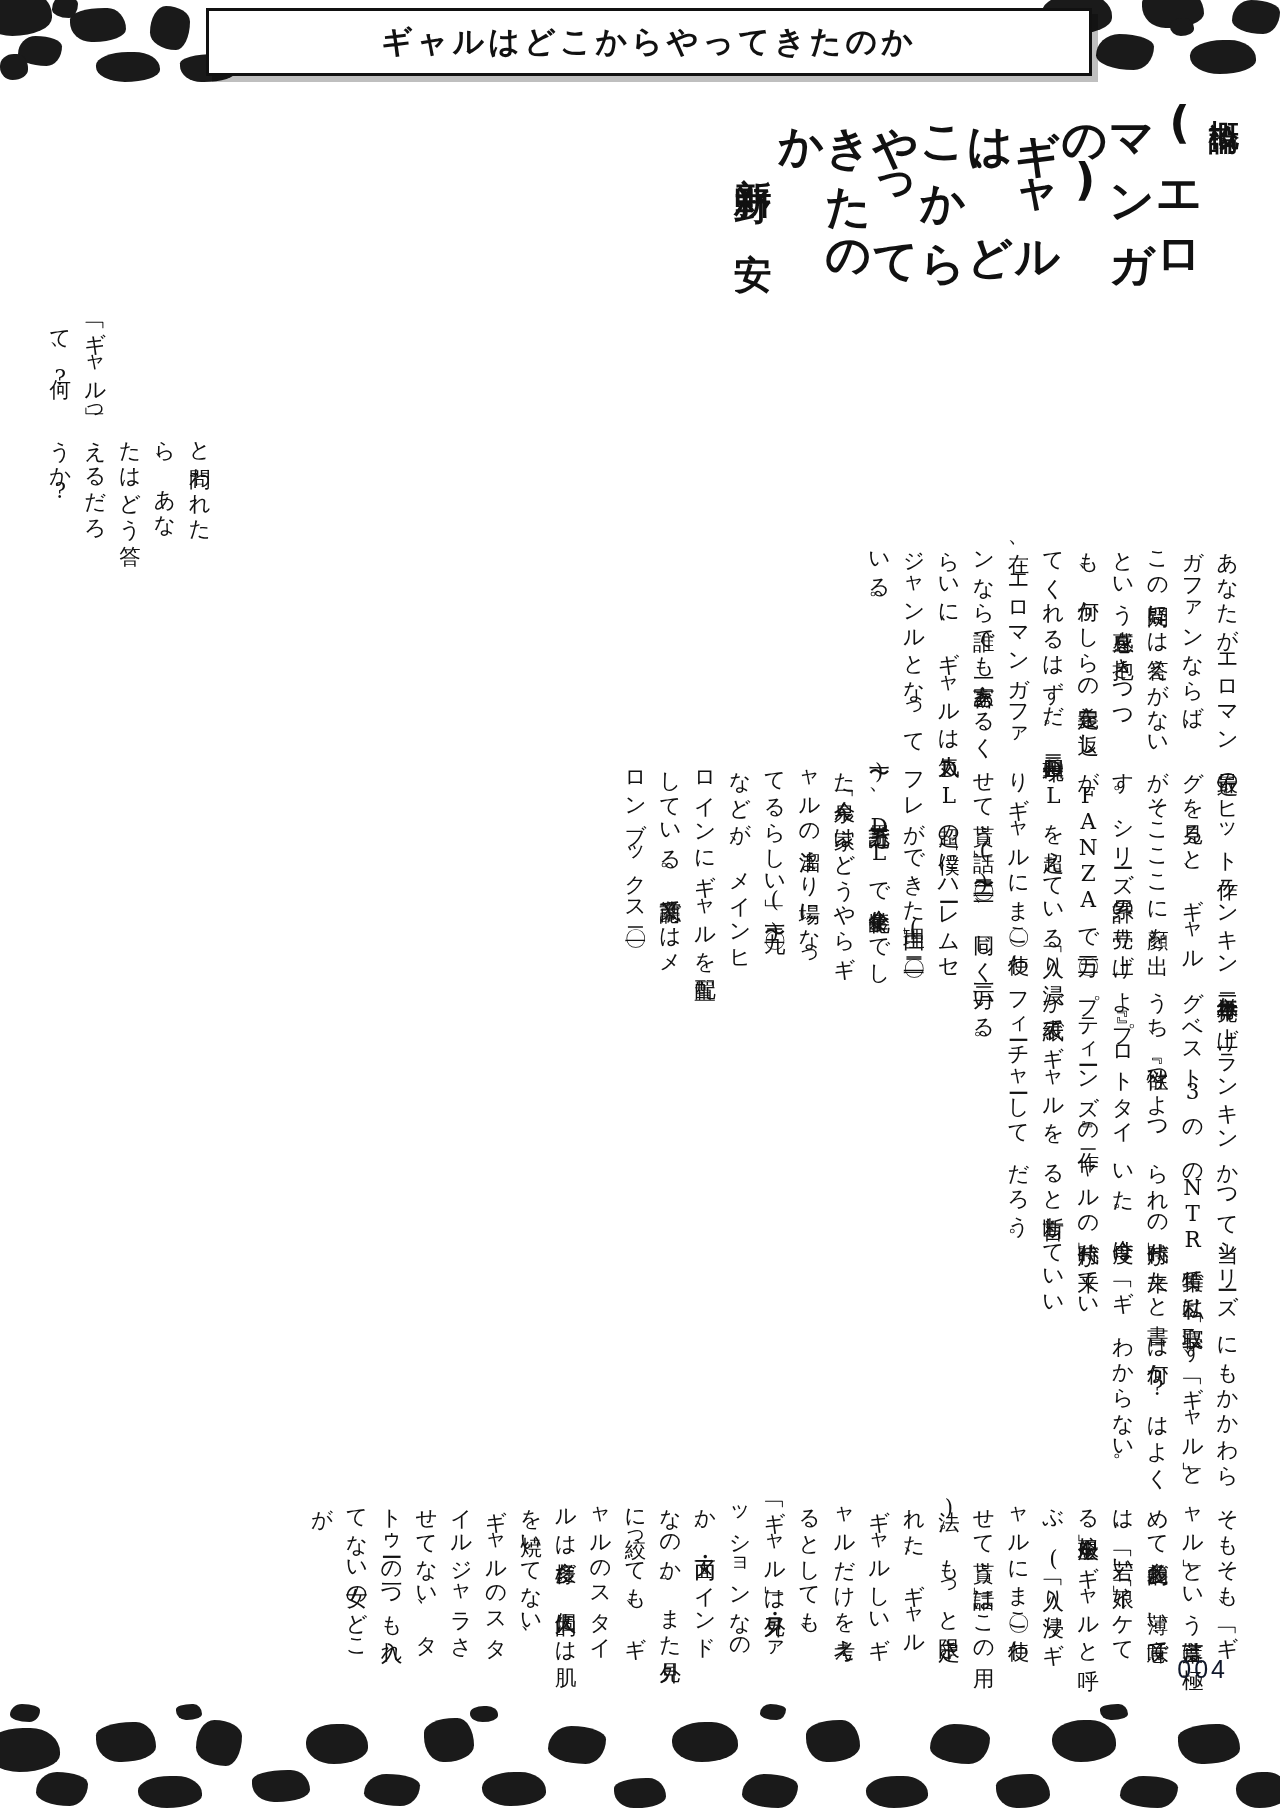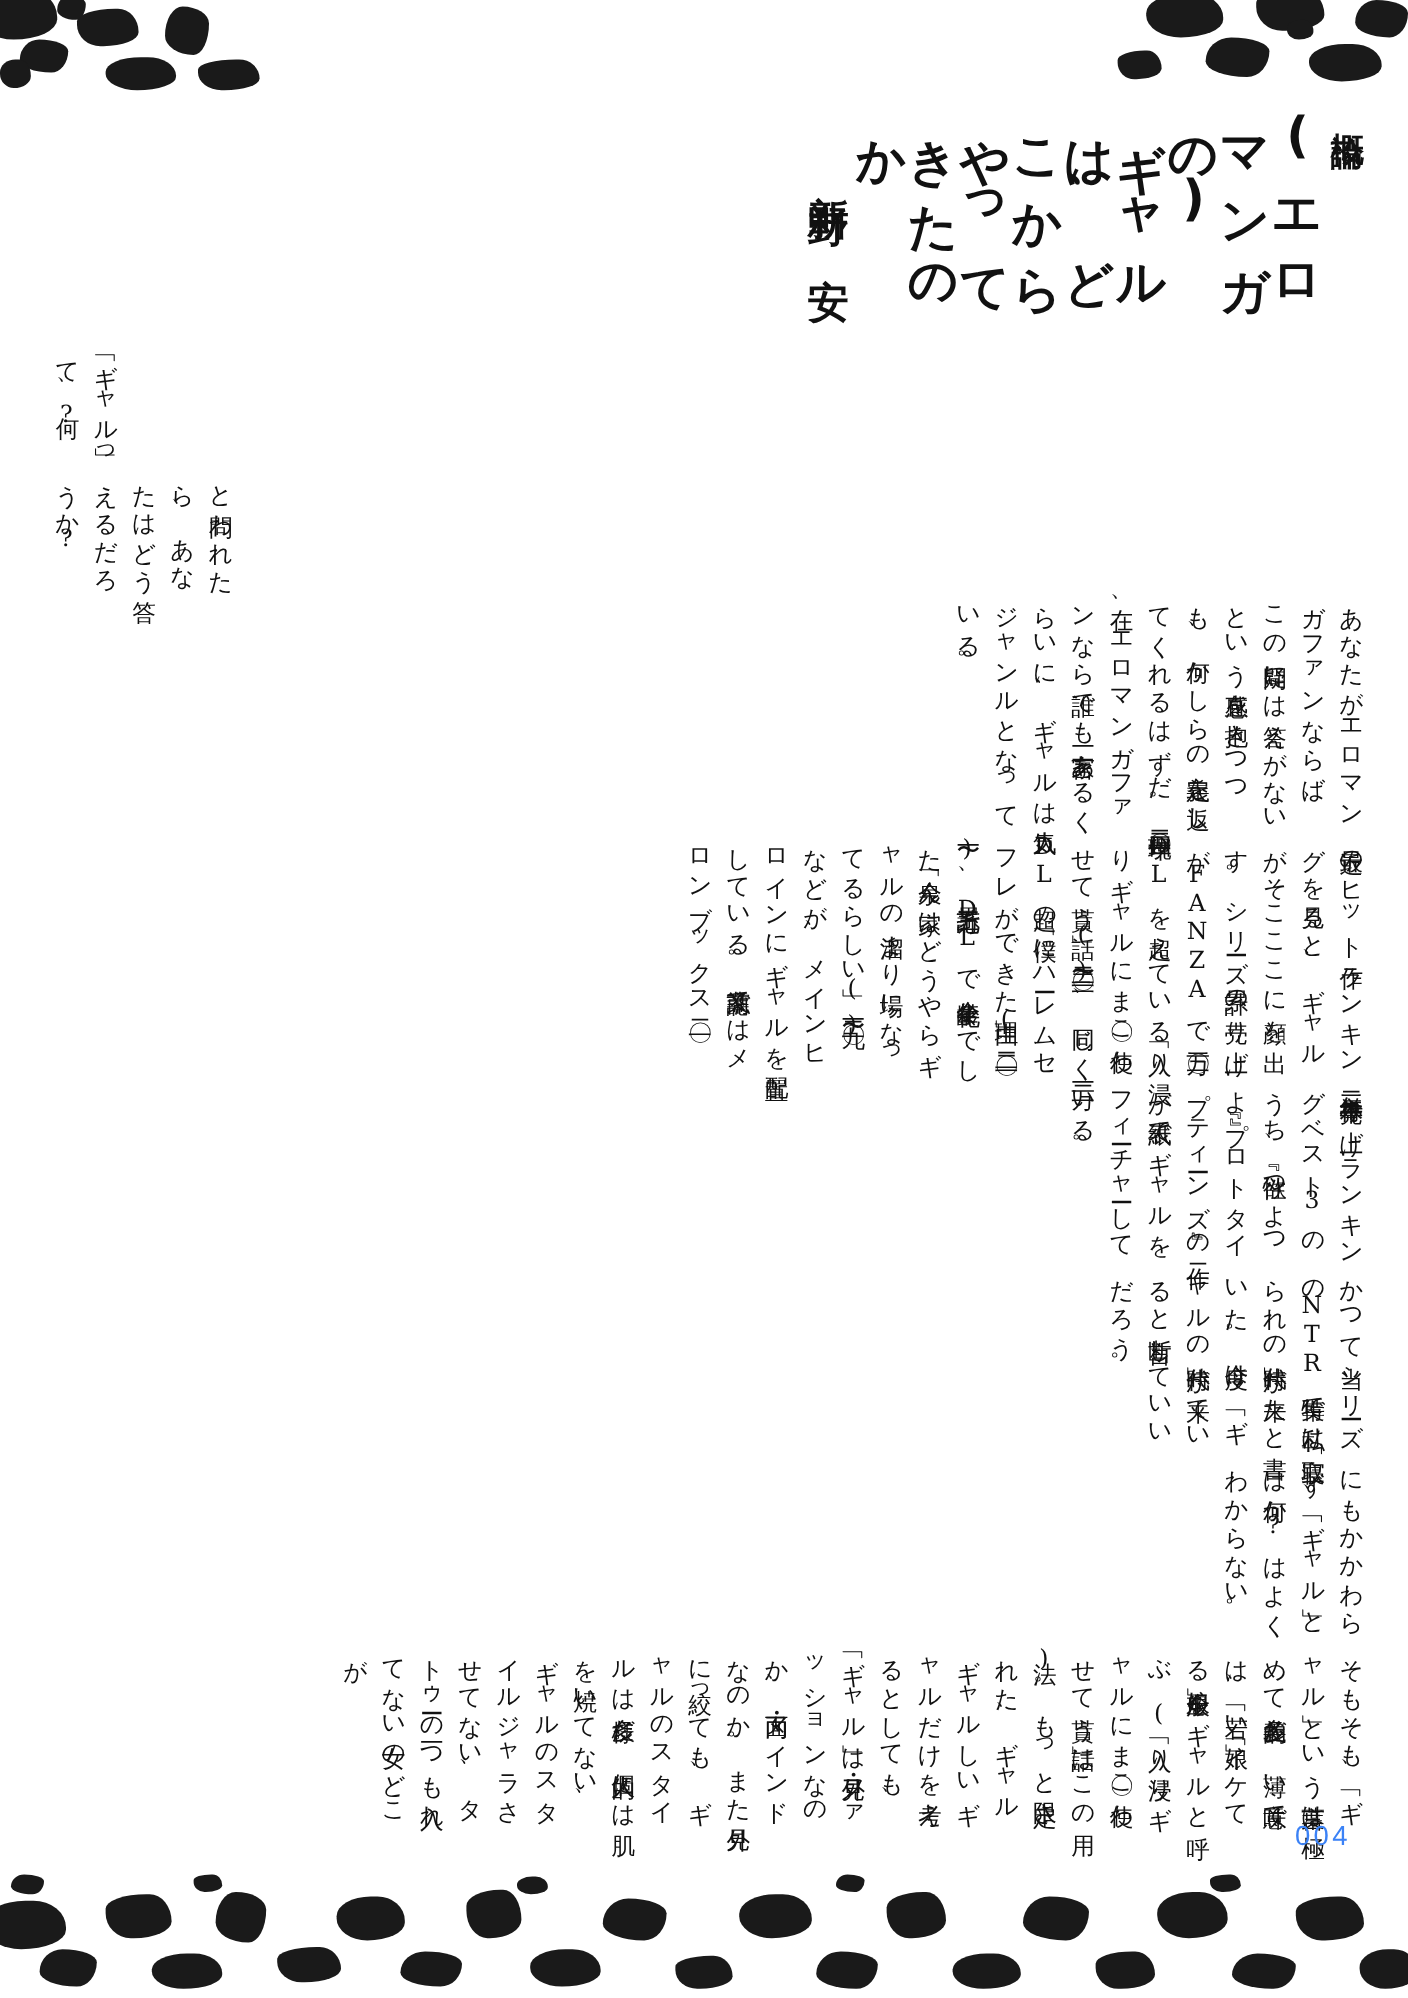--- a/index.html
+++ b/index.html
@@ -139,21 +139,21 @@
   }
 
   
   #page-number {
     position: absolute;
     right: 52px;
     bottom: 132px;
     font-family: "Liberation Sans", sans-serif;
     font-size: 25px;
     letter-spacing: 3px;
-    color: #3b82f6;
+    color: #0f172a;
   }
 </style>
 </head>
 <body>
 
 <div id="page">
 
   <div class="leopard-band" id="band-top">
     <div class="spot" style="left:-20px; top:-10px; width:72px; height:46px;"></div>
     <div class="spot s2" style="left:18px; top:36px; width:44px; height:30px;"></div>
@@ -165,20 +165,23 @@
     <div class="spot s2" style="left:52px; top:-4px; width:26px; height:22px;"></div>
     <div class="spot" style="left:1042px; top:-6px; width:70px; height:40px;"></div>
     <div class="spot s2" style="left:1096px; top:34px; width:58px; height:36px;"></div>
     <div class="spot s3" style="left:1142px; top:-10px; width:62px; height:38px;"></div>
     <div class="spot" style="left:1190px; top:40px; width:66px; height:34px;"></div>
     <div class="spot s2" style="left:1232px; top:0px; width:48px; height:34px;"></div>
     <div class="spot s3" style="left:1016px; top:46px; width:40px; height:26px;"></div>
     <div class="spot" style="left:1170px; top:18px; width:24px; height:18px;"></div>
   </div>
 
+  <div id="header-plate">
+    <span id="header-title">ギャルはどこからやってきたのか</span>
+  </div>
 
   <div id="content">
 
     <div class="heading-block">
       <span id="kind-label">概論</span>
       <span id="main-title">(エロマンガの) ギャルは、どこからやってきたのか</span>
       <span id="author">新野 安</span>
     </div>
 
     <div class="col short">「ギャル」って、何?</div>

